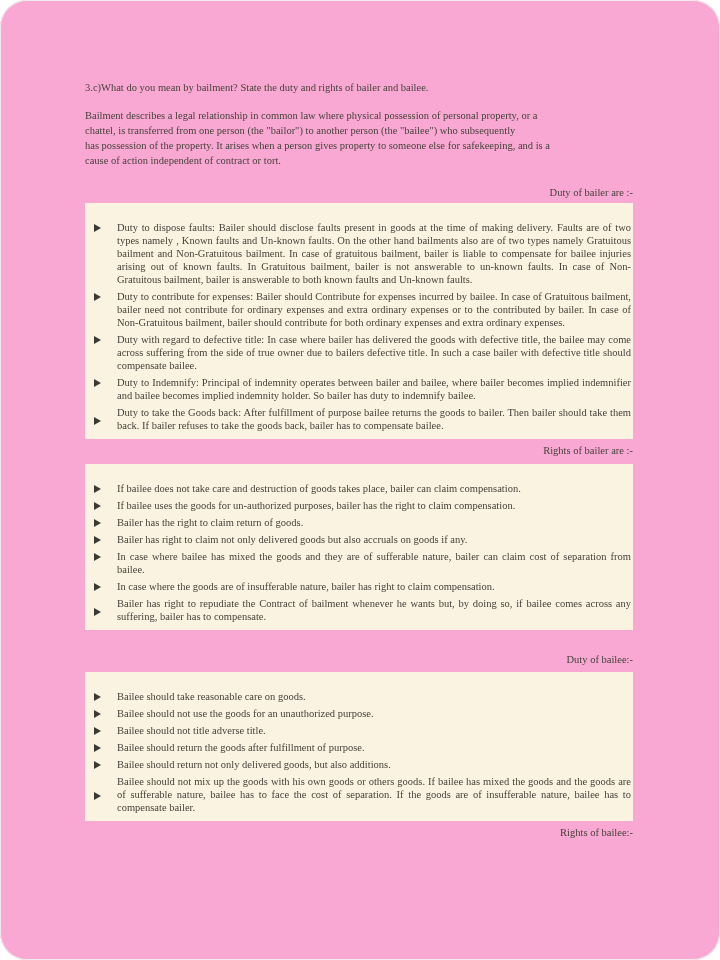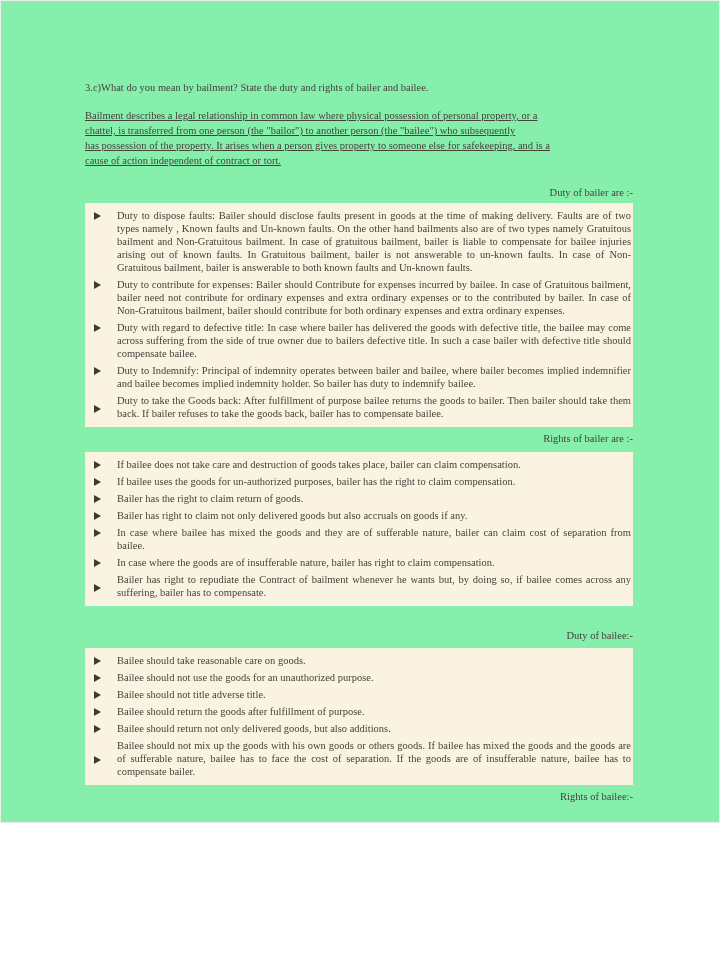--- a/index.html
+++ b/index.html
@@ -5,51 +5,52 @@
   * { margin: 0; padding: 0; box-sizing: border-box; }
   html, body {
     width: 720px;
     height: 960px;
     background: #ffffff;
     font-family: "Liberation Serif", "DejaVu Serif", serif;
   }
   .page {
     position: relative;
     width: 720px;
-    height: 823px;
-    background: #86efac;
+    height: 960px;
+    background: #f9a8d4;
     overflow: hidden;
     box-shadow: inset 0 0 0 1px #ececec;
+    border-radius: 27px;
   }
   .content {
     position: absolute;
     left: 85px;
     top: 80px;
     width: 548px;
     color: #46423a;
     font-size: 10.5px;
   }
   .question {
     line-height: 15px;
     margin-bottom: 13px;
   }
-  .intro { margin-bottom: 12px; text-decoration: underline; }
+  .intro { margin-bottom: 12px; }
   .intro-line { line-height: 15px; }
   .heading {
     line-height: 15px;
     margin-top: 17px;
     margin-bottom: 3px;
     text-align: right;
   }
   .heading--tight { margin-top: 4px; margin-bottom: 6px; }
   .heading--spaced { margin-top: 22px; margin-bottom: 5px; }
   .bullet-list {
     list-style: none;
     background: #faf3e2;
-    padding: 6px 0 7px 0;
+    padding: 18px 0 7px 0;
   }
   .bullet-item {
     display: flex;
     margin-bottom: 4px;
   }
   .bullet-item:last-child { margin-bottom: 0; align-items: center; }
   .bullet-cell {
     flex: 0 0 32px;
     padding-left: 9px;
     padding-top: 3px;

